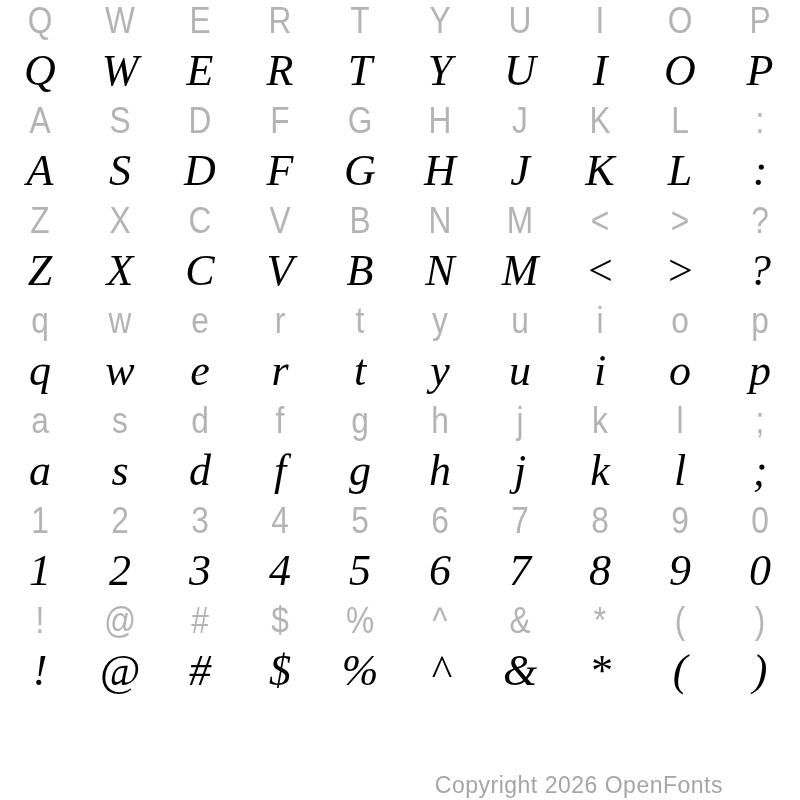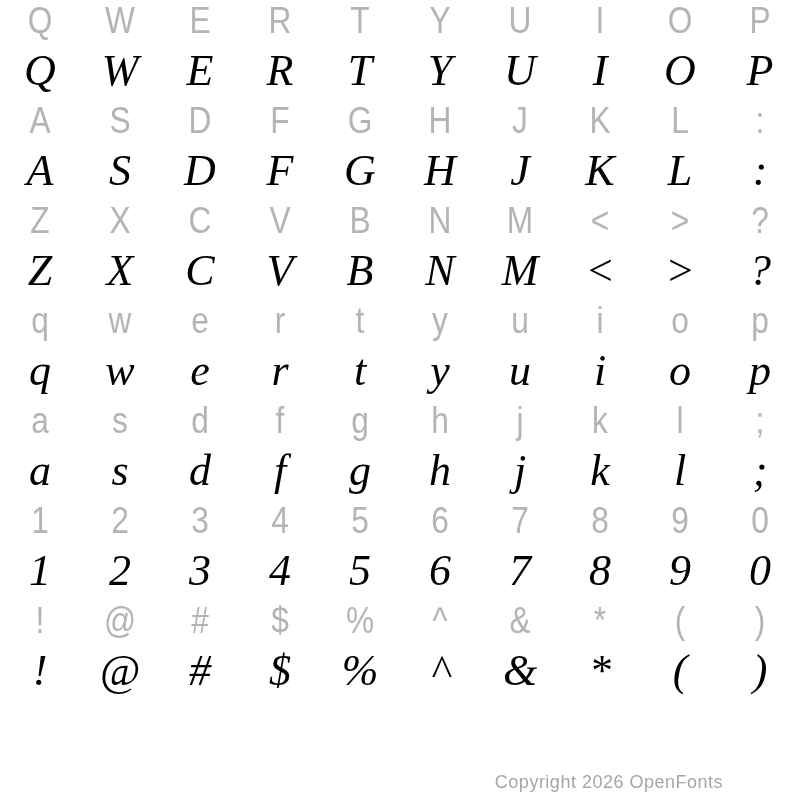--- a/index.html
+++ b/index.html
@@ -51,21 +51,21 @@
   }
   .row.gray .cell {
     transform: scaleX(0.88);
     transform-origin: 50% 50%;
   }
   .footer {
     position: absolute;
     top: 772px;
     right: 77px;
     font-family: "Liberation Sans", sans-serif;
-    font-size: 18px;
+    font-size: 23px;
     font-weight: 400;
     letter-spacing: 0.5px;
     color: var(--footer, #a6a6a6);
     white-space: nowrap;
   }
 </style>
 </head>
 <body style="--bg: #ffffff; --muted: #b4b4b4; --ink: #000000; --footer: #a6a6a6;">
 
 <main class="sheet">

